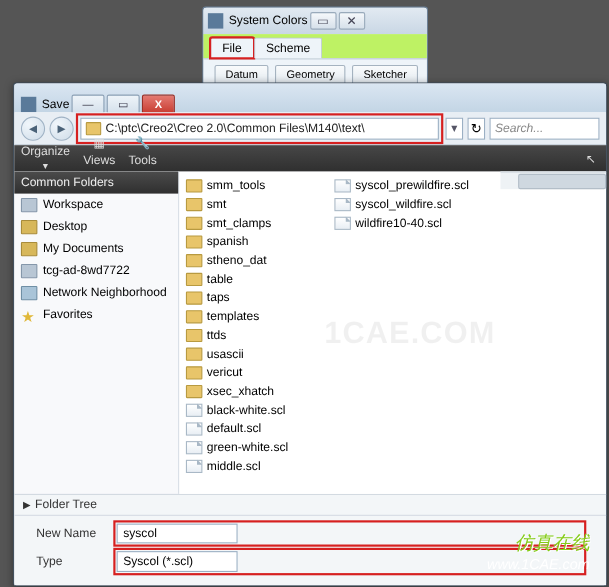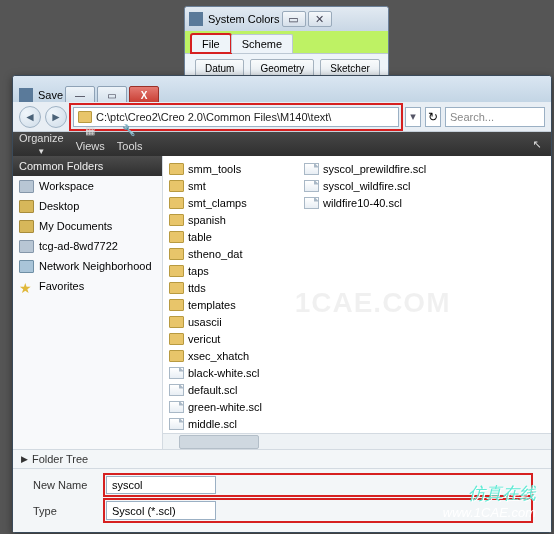--- a/index.html
+++ b/index.html
@@ -25,41 +25,41 @@
 
   
   .addr-row { height: 30px; display: flex; align-items: center; padding: 0 6px; gap: 4px; background: #e8eef4; border-bottom: 1px solid #c6d0da; }
   .nav-btn { width: 22px; height: 22px; border-radius: 11px; background: radial-gradient(circle at 30% 30%, #f0f6fb, #cfdce8); border: 1px solid #9fb2c4; display: flex; align-items: center; justify-content: center; color: #4a6278; font-size: 12px; }
   .addr-wrap { flex: 1; outline: 2px solid #d62020; padding: 2px; display: flex; }
   .addr-field { flex: 1; height: 20px; display: flex; align-items: center; background: #fff; border: 1px solid #9bb0c4; padding: 0 4px; }
   .addr-icon { width: 14px; height: 12px; background: #e8c56a; border: 1px solid #b89a40; border-radius: 1px; margin-right: 4px; }
   .addr-text { flex: 1; color: #222; font-size: 11px; white-space: nowrap; }
   .addr-drop { width: 16px; height: 20px; background: #fff; border: 1px solid #9bb0c4; display: flex; align-items: center; justify-content: center; color: #556; }
   .addr-search { width: 16px; height: 20px; background: #fff; border: 1px solid #9bb0c4; display: flex; align-items: center; justify-content: center; font-size: 12px; }
-  .search-box { width: 100px; height: 20px; background: #fff; border: 1px solid #9bb0c4; padding: 0 4px; color: #888; display: flex; align-items: center; }
+  .search-box { width: 100px; height: 20px; background: #fff; border: 1px solid #9bb0c4; padding: 0 4px; color: #888; font-style: italic; display: flex; align-items: center; }
 
   
   .toolbar { height: 24px; background: linear-gradient(#474747,#2f2f2f); color: #ddd; display: flex; align-items: center; padding: 0 6px; gap: 12px; }
   .tb-item { display: flex; align-items: center; gap: 3px; cursor: pointer; flex-direction: column; }
   .tb-drop { font-size: 8px; }
   .tb-sep { flex: 1; }
   .tb-help { width: 16px; height: 16px; display: flex; align-items: center; justify-content: center; }
 
   
   .main { flex: 1; display: flex; min-height: 0; }
   .sidebar { width: 150px; background: #f8f9fb; border-right: 1px solid #d3dae1; display: flex; flex-direction: column; }
   .side-head { height: 20px; background: linear-gradient(#4b4b4b,#2f2f2f); color: #eee; display: flex; align-items: center; padding: 0 6px; }
   .side-list { flex: 1; overflow: hidden; }
   .side-item { height: 20px; display: flex; align-items: center; gap: 5px; padding: 0 6px; cursor: pointer; }
   .side-icon { width: 15px; height: 13px; background: #d7b75a; border: 1px solid #a88c3b; border-radius: 1px; }
   .side-icon.drive { background: #b8c6d4; border-color: #8597aa; }
   .side-icon.star { background: none; border: none; color: #e0b83a; font-size: 14px; }
   .side-icon.net { background: #a9c4d8; border-color: #6f8fa5; }
 
-  .content { flex: 1; display: flex; flex-direction: column; background: #fff; position: relative; }
+  .content { flex: 1; display: flex; flex-direction: row; background: #fff; position: relative; }
   .file-cols { flex: 1; display: flex; padding: 4px 0 0 4px; overflow: hidden; }
   .col { width: 135px; }
   .f-item { height: 17px; display: flex; align-items: center; gap: 4px; padding: 0 2px; cursor: pointer; white-space: nowrap; }
   .f-icon { width: 15px; height: 12px; flex-shrink: 0; }
   .f-folder { background: #e8c56a; border: 1px solid #b89a40; border-radius: 1px; }
   .f-scl { background: linear-gradient(#fff,#e8eef4); border: 1px solid #a9b8c6; position: relative; }
   .f-scl::after { content: ""; position: absolute; right: -1px; top: -1px; width: 5px; height: 5px; background: #a9b8c6; clip-path: polygon(0 0, 100% 100%, 0 100%); }
   .watermark { position: absolute; left: 50%; top: 50%; transform: translate(-40%,-50%); font-size: 28px; color: rgba(0,0,0,0.06); font-weight: bold; letter-spacing: 1px; pointer-events: none; }
   .scroll-h { height: 16px; background: #eef2f5; border-top: 1px solid #d3dae1; display: flex; }
   .scroll-thumb { width: 80px; height: 14px; margin: 1px 0 0 16px; background: #cfd8e0; border: 1px solid #b3bec8; border-radius: 2px; }
@@ -68,21 +68,21 @@
   .ft-arrow { margin-right: 4px; font-size: 9px; }
 
   .form-area { padding: 6px 20px; background: #f3f6f8; }
   .form-row { display: flex; align-items: center; margin-bottom: 5px; gap: 6px; }
   .form-label { width: 66px; color: #333; }
   .form-wrap { flex: 1; outline: 2px solid #d62020; padding: 1px; display: flex; }
   .form-input { width: 110px; height: 18px; background: #fff; border: 1px solid #9bb0c4; padding: 1px 5px; font-size: 11px; }
   .form-type { width: 110px; height: 19px; background: #fff; border: 1px solid #9bb0c4; padding: 1px 5px; display: flex; align-items: center; font-size: 11px; }
 
   .branding { position: absolute; right: 18px; bottom: 14px; text-align: right; }
-  .brand1 { font-size: 17px; color: #5eead4; font-style: italic; font-family: "Microsoft YaHei", sans-serif; text-shadow: 1px 1px 0 #fff; }
+  .brand1 { font-size: 17px; color: #84cc16; font-style: italic; font-family: "Microsoft YaHei", sans-serif; text-shadow: 1px 1px 0 #fff; }
   .brand2 { font-size: 13px; color: #ffffff; font-style: italic; }
 </style>
 </head>
 <body>
 
 <div class="syscolors-win">
   <div class="sc-title">
     <div class="sc-title-icon"></div>
     <span>System Colors</span>
     <div class="sc-ctrl">▭</div>
@@ -186,37 +186,37 @@
             <div class="f-item">
               <div class="f-icon f-folder"></div>
               <span>smt_clamps</span>
             </div>
             <div class="f-item">
               <div class="f-icon f-folder"></div>
               <span>spanish</span>
             </div>
             <div class="f-item">
               <div class="f-icon f-folder"></div>
+              <span>stheno_dat</span>
+            </div>
+            <div class="f-item">
+              <div class="f-icon f-folder"></div>
               <span>table</span>
             </div>
             <div class="f-item">
               <div class="f-icon f-folder"></div>
-              <span>stheno_dat</span>
-            </div>
-            <div class="f-item">
-              <div class="f-icon f-folder"></div>
               <span>taps</span>
             </div>
             <div class="f-item">
               <div class="f-icon f-folder"></div>
+              <span>templates</span>
+            </div>
+            <div class="f-item">
+              <div class="f-icon f-folder"></div>
               <span>ttds</span>
-            </div>
-            <div class="f-item">
-              <div class="f-icon f-folder"></div>
-              <span>templates</span>
             </div>
             <div class="f-item">
               <div class="f-icon f-folder"></div>
               <span>usascii</span>
             </div>
             <div class="f-item">
               <div class="f-icon f-folder"></div>
               <span>vericut</span>
             </div>
             <div class="f-item">

